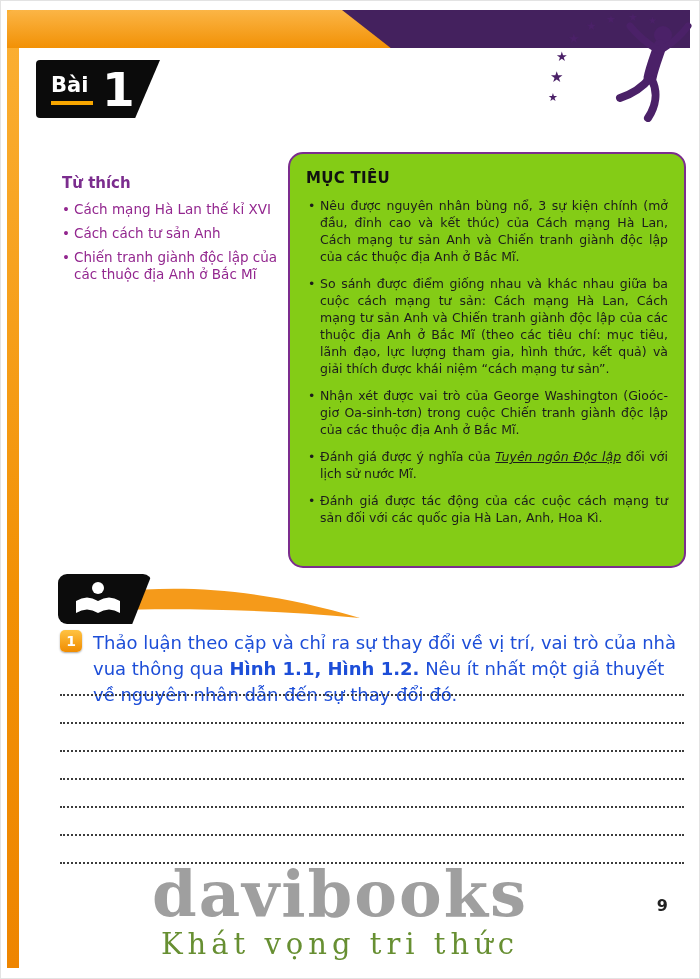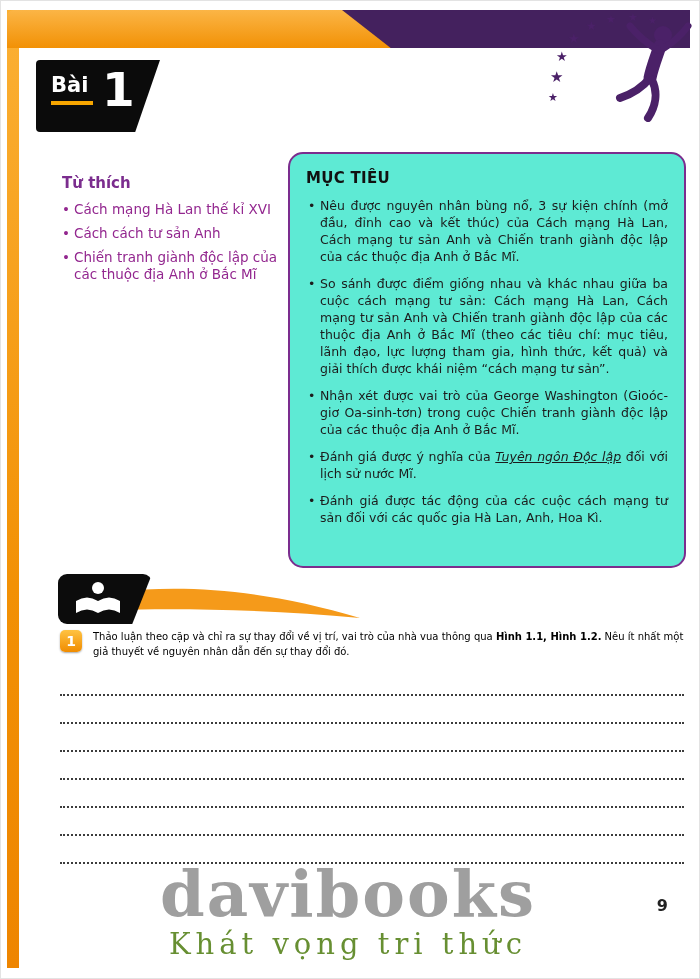--- a/index.html
+++ b/index.html
@@ -17,67 +17,67 @@
   .top-band { position:absolute; left:7px; top:10px; width:683px; height:38px;
     background:linear-gradient(180deg,#FBB546,#F29105); border-top-left-radius:7px; }
   .purple-band { position:absolute; left:342px; top:10px; width:348px; height:38px;
     background:#44215E; clip-path:polygon(0 0,100% 0,100% 100%,14% 100%); }
 
   .emblem { position:absolute; left:548px; top:14px; width:150px; height:108px; }
   .star { position:absolute; color:#4B2168; line-height:1; }
   .figure { position:absolute; left:58px; top:8px; }
 
   
-  .lesson-badge { position:absolute; left:36px; top:60px; width:124px; height:72px;
+  .lesson-badge { position:absolute; left:36px; top:60px; width:124px; height:58px;
     background:#0b0b0b; clip-path:polygon(0 0,100% 0,80% 100%,0 100%); color:#fff;
     border-radius:4px 0 0 4px; }
   .lesson-label { position:absolute; left:15px; top:13px; font-size:21px; font-weight:bold; }
   .lesson-underline { position:absolute; left:15px; top:41px; width:42px; height:4px; background:#F7A600; }
   .lesson-number { position:absolute; left:66px; top:2px; font-size:47px; font-weight:bold; }
 
   .title { position:absolute; left:205px; top:74px; width:430px;
     font-size:25px; font-weight:bold; color:#141414; line-height:1.28; }
 
   
   .keywords { position:absolute; left:62px; top:174px; width:218px; }
   .kw-heading { color:#7B2D8E; font-weight:bold; font-size:15px; margin-bottom:9px; }
   .kw-item { position:relative; padding-left:12px; color:#93278F; font-size:13.5px;
     line-height:1.32; margin-bottom:6px; }
   .kw-item .bullet { position:absolute; left:0; top:0; }
 
   
   .objectives { position:absolute; left:288px; top:152px; width:398px; min-height:416px;
-    border:2px solid #7B2D8E; border-radius:15px; padding:15px 16px 10px; background:#5eead4; }
+    border:2px solid #7B2D8E; border-radius:15px; padding:15px 16px 10px; background:#84cc16; }
   .obj-heading { font-size:15px; font-weight:bold; color:#111; margin-bottom:10px; letter-spacing:.3px; }
   .obj-item { position:relative; padding-left:14px; font-size:12.5px; line-height:1.36;
     color:#1c1c1c; text-align:justify; margin-bottom:10px; }
   .obj-item .bullet { position:absolute; left:2px; top:0; }
   .obj-item i { font-style:italic;text-decoration:underline; }
 
   
   .reader { position:absolute; left:58px; top:574px; width:330px; height:54px; }
   .reader-swoosh { position:absolute; left:58px; top:10px; }
   .reader-shape { position:absolute; left:0; top:0; width:94px; height:50px; background:#0c0c0c;
     border-radius:9px; clip-path:polygon(0 0,100% 0,79% 100%,0 100%); }
   .reader-shape svg { position:absolute; left:12px; top:7px; }
 
   
   .exercise { position:absolute; left:60px; top:630px; width:626px; display:flex; gap:11px; }
   .ex-num { flex:0 0 auto; width:22px; height:22px; border-radius:5px;
     background:linear-gradient(180deg,#FFC342,#F08C00); color:#fff; font-weight:bold;
     font-size:14px; text-align:center; line-height:22px; box-shadow:0 1px 2px rgba(0,0,0,.35); }
-  .ex-text { font-size:10px; line-height:1.45; color:#000000; }
+  .ex-text { font-size:18px; line-height:1.45; color:#1d4ed8; }
   .ex-text b { font-weight:bold; }
 
   
   .answers { position:absolute; left:60px; top:668px; width:624px; }
   .answer-line { height:28px; border-bottom:2px dotted #3c3c3c; }
 
   
-  .watermark { position:absolute; left:0; width:680px; top:860px; text-align:center;margin-left:8px; }
+  .watermark { position:absolute; left:0; width:680px; top:860px; text-align:center; }
   .wm-name { font-family:"DejaVu Serif","Liberation Serif",serif; font-size:64px; font-weight:bold;
     line-height:1.05; color:#8f8f8f; opacity:.85; letter-spacing:2px; }
   .wm-slogan { font-family:"DejaVu Serif","Liberation Serif",serif; font-size:29px;
     color:#4d7c0f; opacity:.85; letter-spacing:5px; margin-top:0px; }
   .page-number { position:absolute; right:32px; top:896px; font-size:16px; font-weight:bold; color:#222; }
 </style>
 </head>
 <body>
 
 <div class="page">

